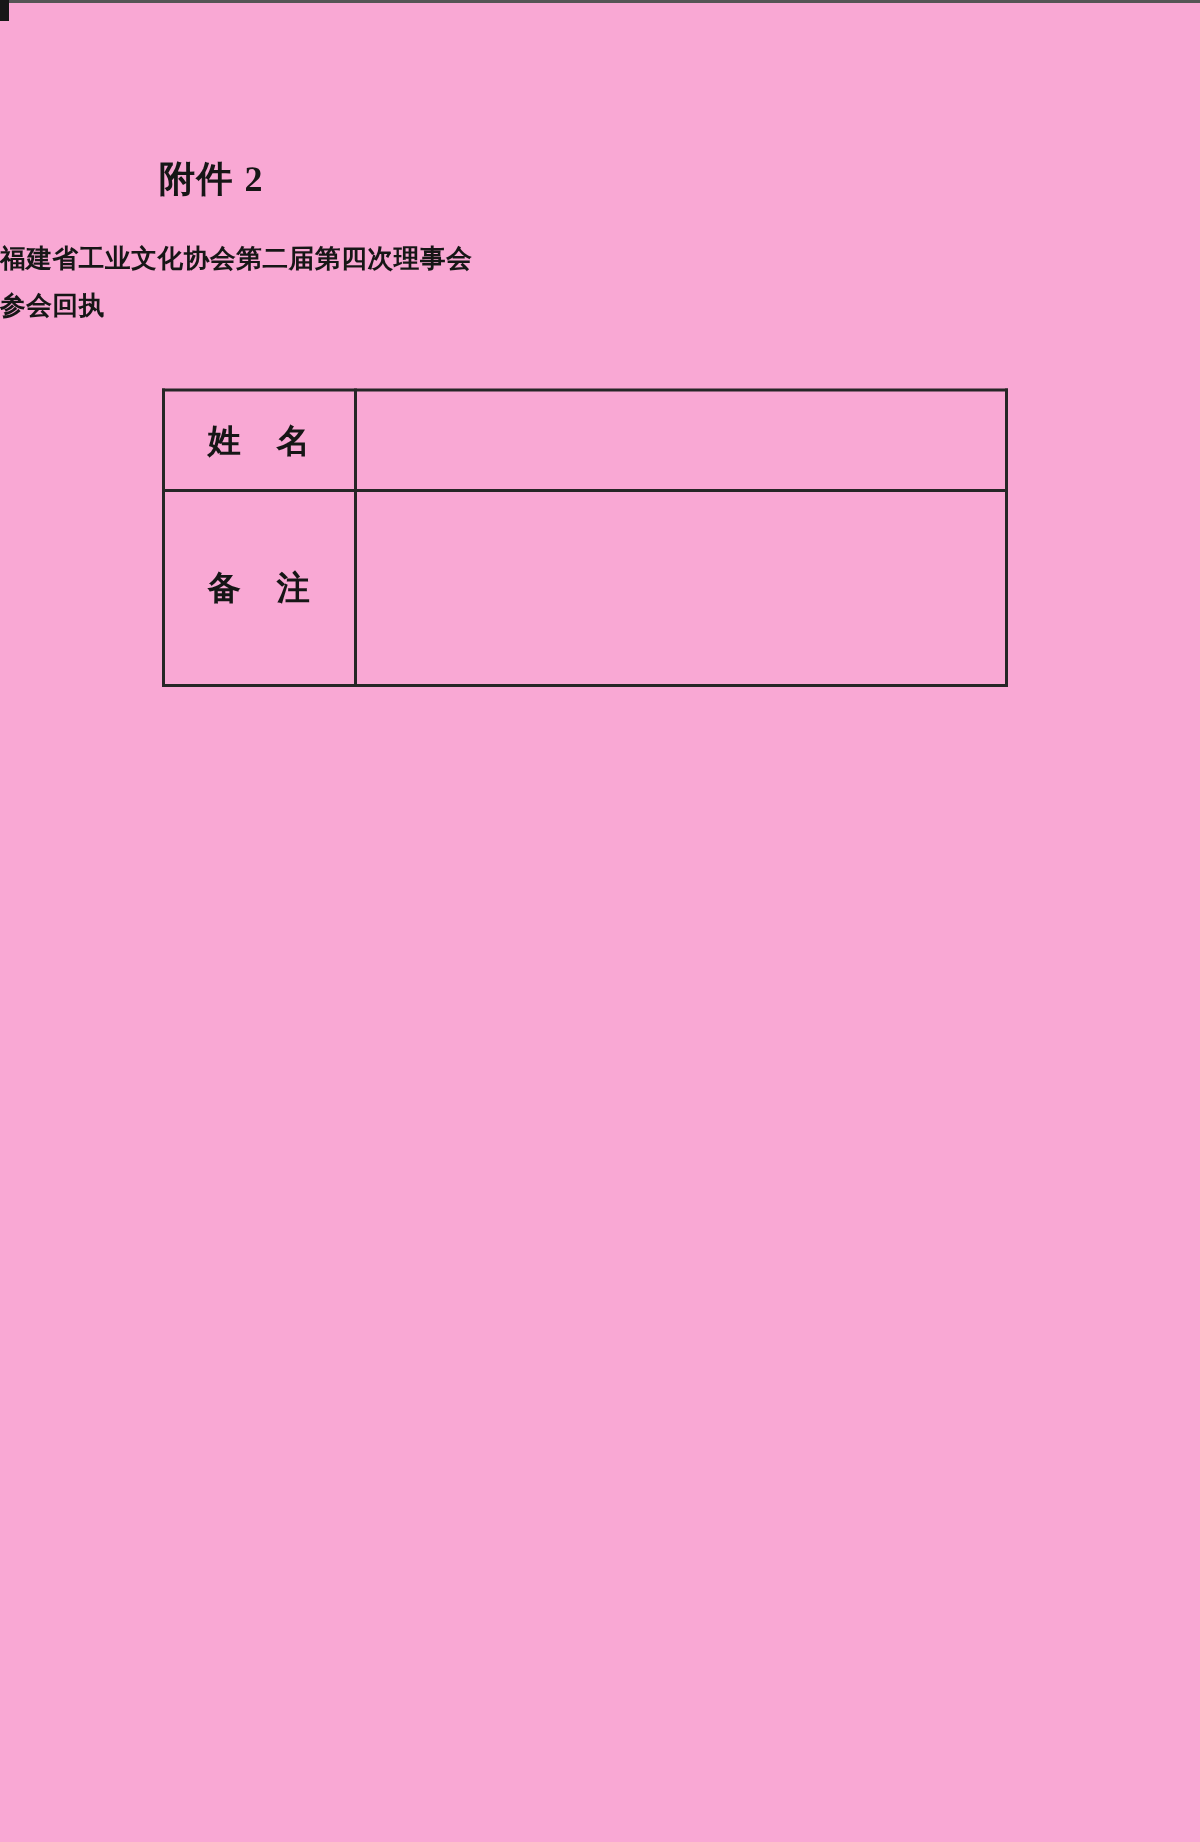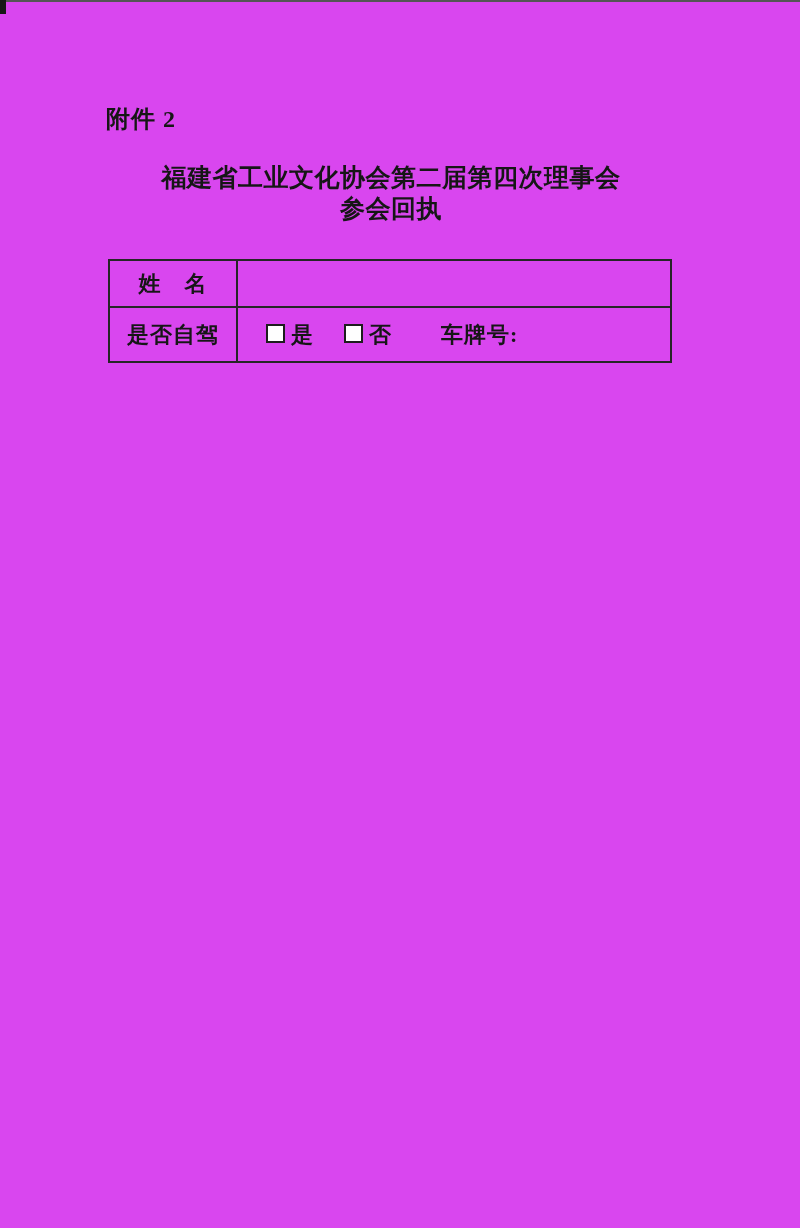--- a/index.html
+++ b/index.html
@@ -4,21 +4,21 @@
 <style>
   html, body {
     margin: 0;
     padding: 0;
     background: #ffffff;
   }
   .page {
     position: relative;
     width: 800px;
     height: 1228px;
-    background: #d946ef;
+    background: #f9a8d4;
     overflow: hidden;
     font-family: "Liberation Serif", "DejaVu Serif", serif;
     color: #161616;
   }
   
   .scan-topline {
     position: absolute;
     top: 0; left: 0;
     width: 800px; height: 2px;
     background: #555555;
@@ -35,22 +35,22 @@
     left: 106px;
     font-size: 24px;
     font-weight: 600;
     letter-spacing: 1px;
   }
   .doc-title-1, .doc-title-2 {
     position: absolute;
     left: 0;
     width: 782px;
     margin: 0;
-    text-align: center;
-    font-size: 25px;
+    text-align: left;
+    font-size: 17px;
     font-weight: bold;
     letter-spacing: 0.5px;
   }
   .doc-title-1 { top: 161px; }
   .doc-title-2 { top: 192px; }
 
   .form-table {
     position: absolute;
     top: 259px;
     left: 108px;
@@ -69,21 +69,21 @@
     font-size: 22px;
     font-weight: 600;
     letter-spacing: 1px;
   }
   .value-cell {
     font-size: 22px;
     font-weight: 600;
     padding-left: 28px;
     letter-spacing: 1px;
   }
-  .r0 { height: 47px; }
+  .r0 { height: 67px; }
   .r1 { height: 58px; }
   .r2 { height: 57px; }
   .r3 { height: 58px; }
   .r4 { height: 55px; }
   .r5 { height: 59px; }
   .r6 { height: 130px; }
 
   .opt { white-space: nowrap; }
   .opt-no { margin-left: 30px; }
   .plate-label { margin-left: 49px; white-space: nowrap; }
@@ -109,22 +109,20 @@
 
   <h1 class="doc-title-1">福建省工业文化协会第二届第四次理事会</h1>
   <h2 class="doc-title-2">参会回执</h2>
 
   <table class="form-table">
     <tbody>
       <tr class="r0">
         <td class="label-cell">姓　名</td>
         <td class="value-cell"></td>
       </tr>
-      <tr class="r4">
-        <td class="label-cell">是否自驾</td>
-        <td class="value-cell">
-          <span class="opt"><span class="cbx"></span><span>是</span></span><span class="opt opt-no"><span class="cbx"></span><span>否</span></span><span class="plate-label">车牌号:</span>
-        </td>
+      <tr class="r6">
+        <td class="label-cell">备　注</td>
+        <td class="value-cell"></td>
       </tr>
     </tbody>
   </table>
 
 </div>
 
 </body></html>

